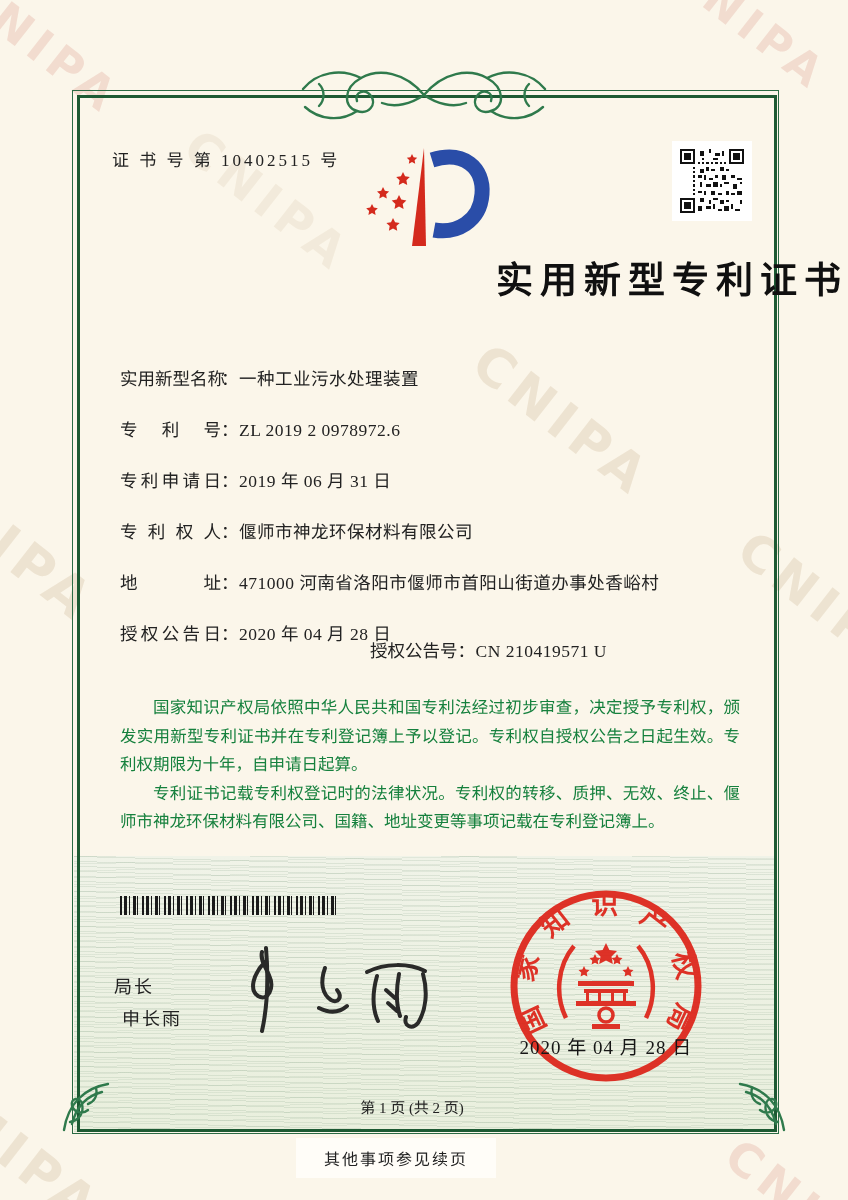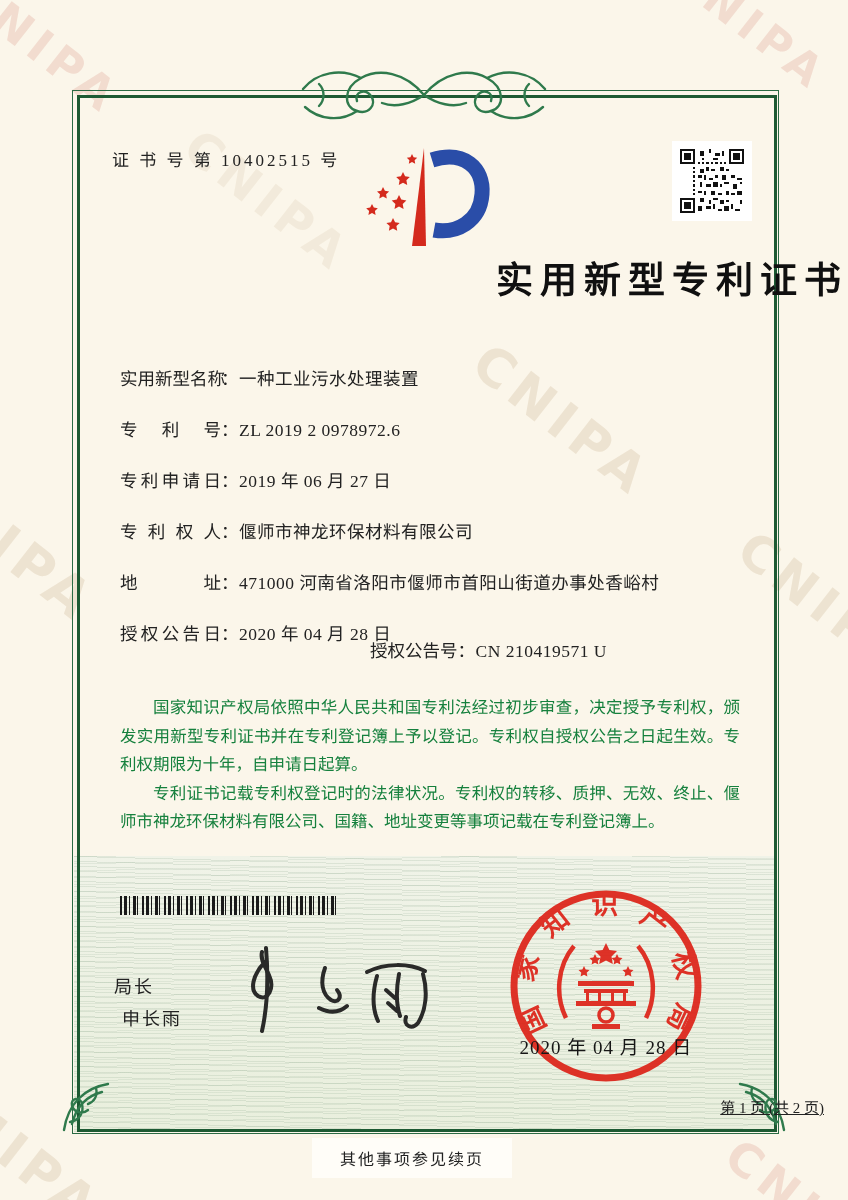--- a/index.html
+++ b/index.html
@@ -62,22 +62,22 @@
       #1a1a1a 4px 7px, rgba(0,0,0,0) 7px 9px,
       #1a1a1a 9px 10px, rgba(0,0,0,0) 10px 13px,
       #1a1a1a 13px 16px, rgba(0,0,0,0) 16px 17px,
       #1a1a1a 17px 18px, rgba(0,0,0,0) 18px 22px);}
   .director-title{position:absolute; left:114px; top:972px; font-size:18px; letter-spacing:2px; z-index:5;}
   .director-name{position:absolute; left:122px; top:1004px; font-size:18px; letter-spacing:2px; z-index:5;}
   .signature{position:absolute; left:225px; top:942px; z-index:6;}
   .seal{position:absolute; left:506px; top:886px; z-index:6; opacity:.93;}
   .seal-date{position:absolute; left:516px; top:1032px; width:180px; text-align:center;
     font-size:19px; letter-spacing:1px; color:#161616; z-index:7;}
-  .page-num{position:absolute; left:0; top:1096px; width:824px; text-align:right; font-size:15px; z-index:5;text-decoration:underline;}
-  .note-box{position:absolute; left:412px; top:1138px; transform:translateX(-50%);
+  .page-num{position:absolute; left:0; top:1096px; width:824px; text-align:center; font-size:15px; z-index:5;}
+  .note-box{position:absolute; left:396px; top:1138px; transform:translateX(-50%);
     background:#fffdf8; padding:8px 28px; font-size:16px; letter-spacing:2px; z-index:5;}
 </style>
 </head>
 <body>
 
 <div class="page">
 
   <span class="wm pink" style="left:-18px; top:-34px; font-size:46px;">CNIPA</span>
   <span class="wm pink" style="left:694px; top:-52px; font-size:44px;">CNIPA</span>
   <span class="wm faint" style="left:208px; top:118px; font-size:48px;">CNIPA</span>
@@ -172,21 +172,21 @@
   <div class="title">实用新型专利证书</div>
 
   <div class="fields">
     <div class="frow">
       <span class="flabel">实用新型名称</span><span class="fcolon">：</span><span class="fvalue">一种工业污水处理装置</span>
     </div>
     <div class="frow">
       <span class="flabel">专利号</span><span class="fcolon">：</span><span class="fvalue">ZL 2019 2 0978972.6</span>
     </div>
     <div class="frow">
-      <span class="flabel">专利申请日</span><span class="fcolon">：</span><span class="fvalue">2019 年 06 月 27 日</span>
+      <span class="flabel">专利申请日</span><span class="fcolon">：</span><span class="fvalue">2019 年 06 月 31 日</span>
     </div>
     <div class="frow">
       <span class="flabel">专利权人</span><span class="fcolon">：</span><span class="fvalue">偃师市神龙环保材料有限公司</span>
     </div>
     <div class="frow">
       <span class="flabel">地址</span><span class="fcolon">：</span><span class="fvalue">471000 河南省洛阳市偃师市首阳山街道办事处香峪村</span>
     </div>
     <div class="frow">
       <span class="flabel">授权公告日</span><span class="fcolon">：</span><span class="fvalue">2020 年 04 月 28 日</span>
       <span class="fpair2">

